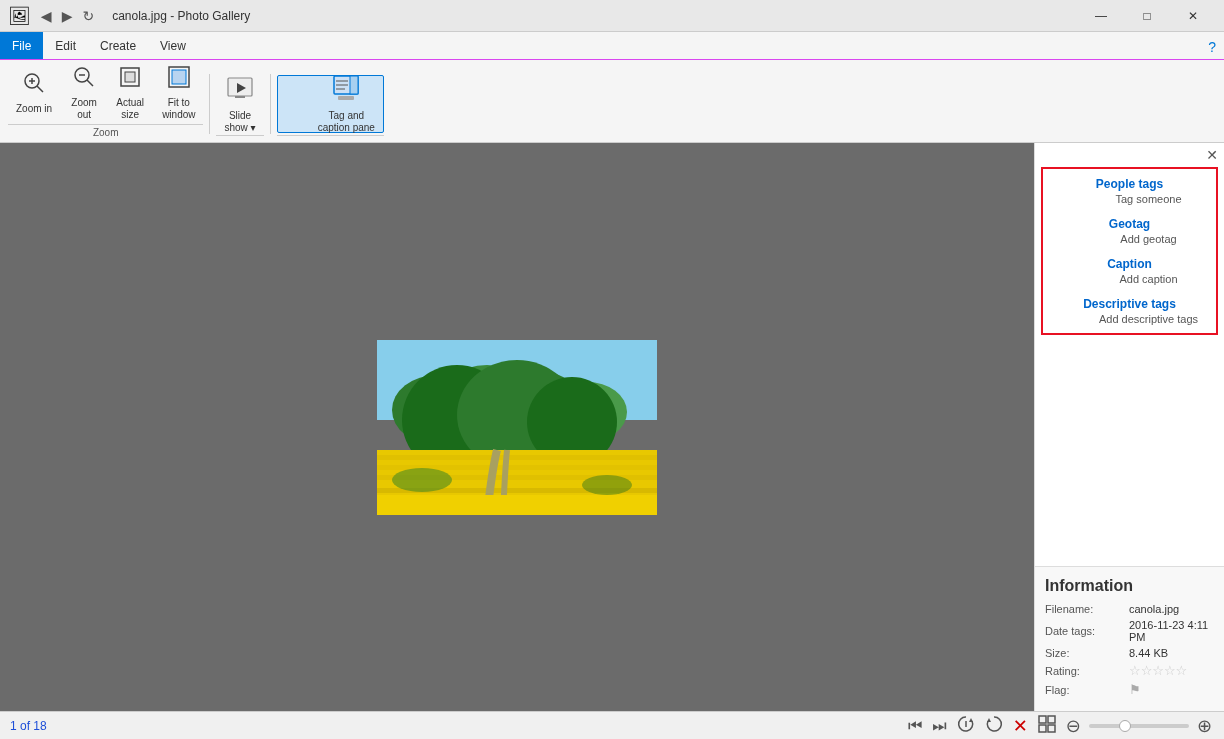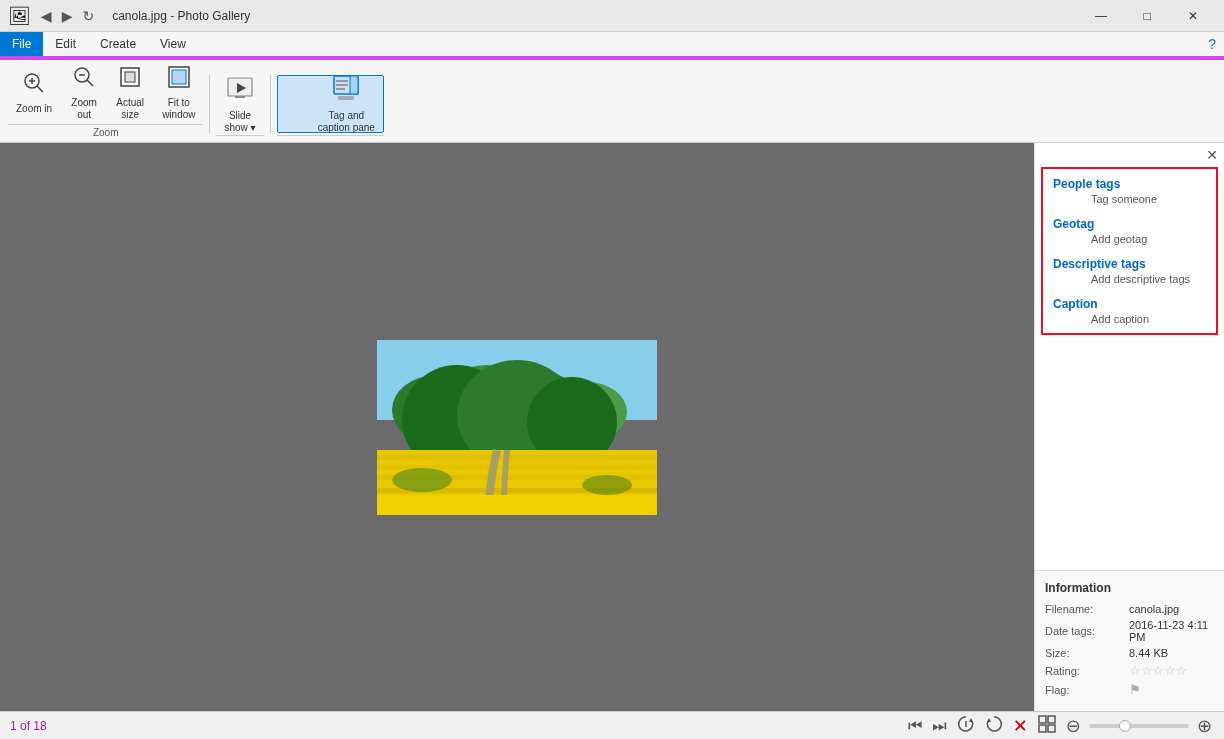--- a/index.html
+++ b/index.html
@@ -24,21 +24,21 @@
     .title-bar-controls button {
       border: none; background: transparent; cursor: pointer; width: 46px; height: 32px; font-size: 12px; color: #333;
     }
 
     
     .menu-bar {
       background: #f5f5f5;
       height: 28px;
       display: flex;
       align-items: flex-end;
-      border-bottom: 4px solid #d946ef;
+      border-bottom: 1px solid #d946ef;
     }
     .menu-item {
       padding: 4px 12px;
       cursor: pointer;
       font-size: 12px;
       color: #333;
       height: 100%;
       display: flex;
       align-items: center;
     }
@@ -155,20 +155,21 @@
     }
 
     .tags-section {
       border: 2px solid #e81123;
       margin: 0 6px;
       padding: 8px 10px;
     }
 
     .tag-section-item {
       margin-bottom: 12px;
+      text-align: center;
     }
     .tag-section-item:last-child { margin-bottom: 0; }
 
     .tag-section-title {
       color: #0066cc;
       font-size: 12px;
       font-weight: 600;
       cursor: pointer;
       margin-bottom: 2px;
     }
@@ -180,21 +181,21 @@
     }
 
     .panel-spacer { flex: 1; }
 
     .info-section {
       background: #f8f8f8;
       border-top: 1px solid #ddd;
       padding: 10px;
     }
     .info-title {
-      font-size: 12px;
+      font-size: 16px;
       font-weight: 600;
       color: #333;
       margin-bottom: 8px;
     }
     .info-row {
       display: flex;
       gap: 14px;
       margin-bottom: 4px;
       align-items: center;
     }
@@ -213,21 +214,21 @@
     
     .status-bar {
       height: 28px;
       background: #f0f0f0;
       border-top: 1px solid #ccc;
       display: flex;
       align-items: center;
       padding: 0 10px;
       justify-content: space-between;
     }
-    .status-left { font-size: 12px; color: #a21caf; }
+    .status-left { font-size: 12px; color: #1d4ed8; }
     .status-right { display: flex; align-items: center; gap: 6px; }
     .status-btn {
       border: none;
       background: transparent;
       cursor: pointer;
       font-size: 16px;
       color: #555;
       padding: 2px;
     }
     .zoom-slider {
@@ -422,27 +423,27 @@
         <div class="tag-section-title">People tags</div>
         <div class="tag-section-subtitle">Tag someone</div>
       </div>
 
       <div class="tag-section-item">
         <div class="tag-section-title">Geotag</div>
         <div class="tag-section-subtitle">Add geotag</div>
       </div>
 
       <div class="tag-section-item">
+        <div class="tag-section-title">Caption</div>
+        <div class="tag-section-subtitle">Add caption</div>
+      </div>
+
+      <div class="tag-section-item">
         <div class="tag-section-title">Descriptive tags</div>
         <div class="tag-section-subtitle">Add descriptive tags</div>
-      </div>
-
-      <div class="tag-section-item">
-        <div class="tag-section-title">Caption</div>
-        <div class="tag-section-subtitle">Add caption</div>
       </div>
     </div>
 
     <div class="panel-spacer"></div>
 
     <div class="info-section">
       <div class="info-title">Information</div>
       <div class="info-row">
         <span class="info-label">Filename:</span>
         <span class="info-value">canola.jpg</span>

